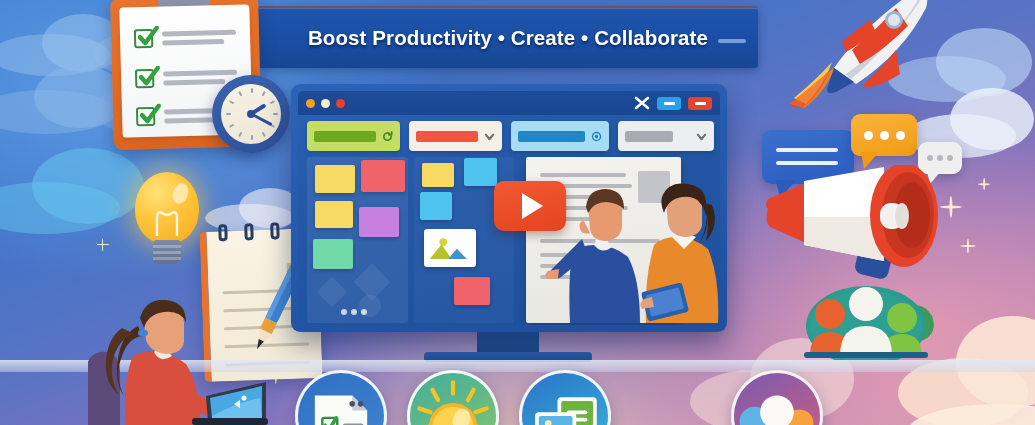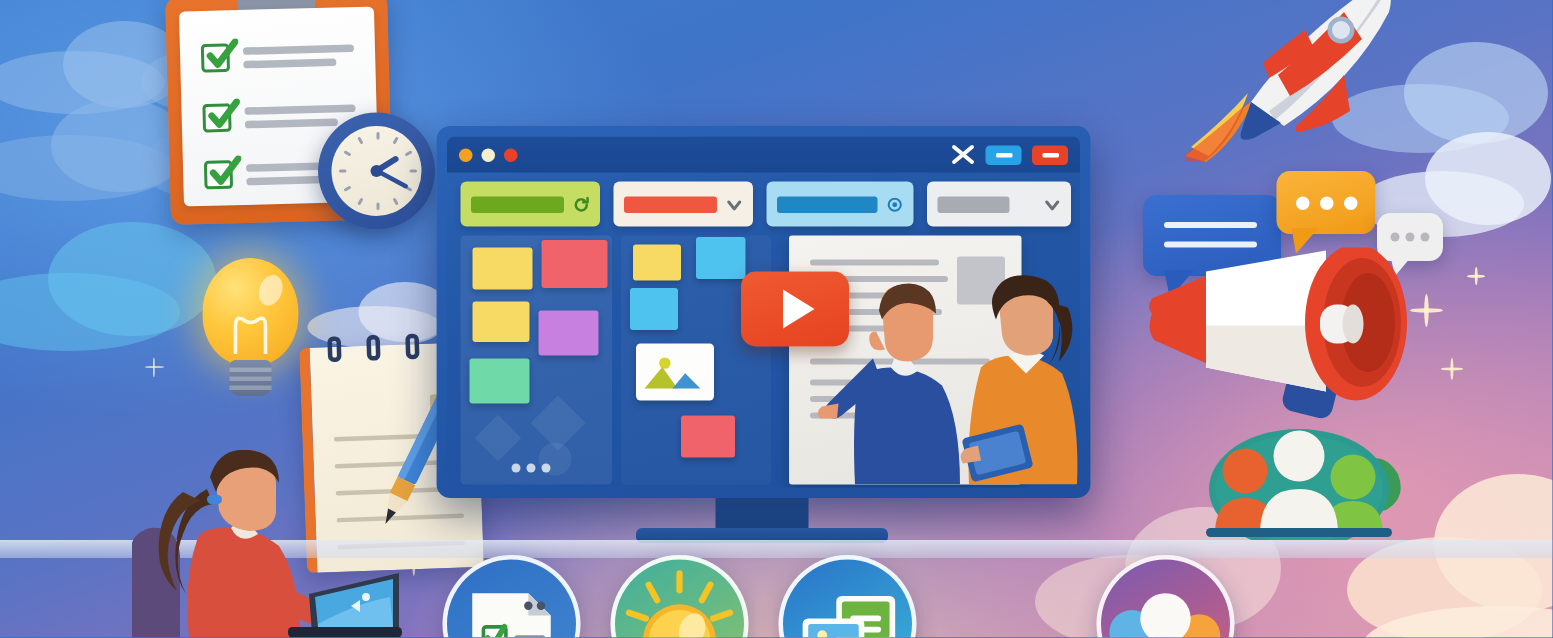--- a/index.html
+++ b/index.html
@@ -267,20 +267,24 @@
     <span style="left:34px;top:0;width:62px;height:40px;background:rgba(240,240,248,.62);"></span>
   </div>
 
   <div class="sparkle" style="left:940px;top:196px;width:22px;height:22px;"></div>
   <div class="sparkle" style="left:960px;top:238px;width:15px;height:15px;"></div>
   <div class="sparkle" style="left:978px;top:178px;width:12px;height:12px;"></div>
   <div class="sparkle" style="left:268px;top:368px;width:16px;height:16px;"></div>
   <div class="sparkle" style="left:232px;top:232px;width:11px;height:11px;"></div>
   <div class="sparkle" style="left:96px;top:238px;width:13px;height:13px;"></div>
 
+  <div class="banner">
+    <div class="banner-text">Boost Productivity • Create • Collaborate</div>
+    <div class="banner-dash"></div>
+  </div>
 
   <div class="clipboard">
     <div class="clip-clamp"></div>
     <div class="clip-paper">
       <div class="clip-row" style="top:22px;">
         <div class="clip-box">
           <svg class="clip-check" viewBox="0 0 22 20">
             <path d="M3 11 L8 17 L20 2" fill="none" stroke="#35a23f" stroke-width="4.5" stroke-linecap="round" stroke-linejoin="round"></path>
           </svg>
         </div>

